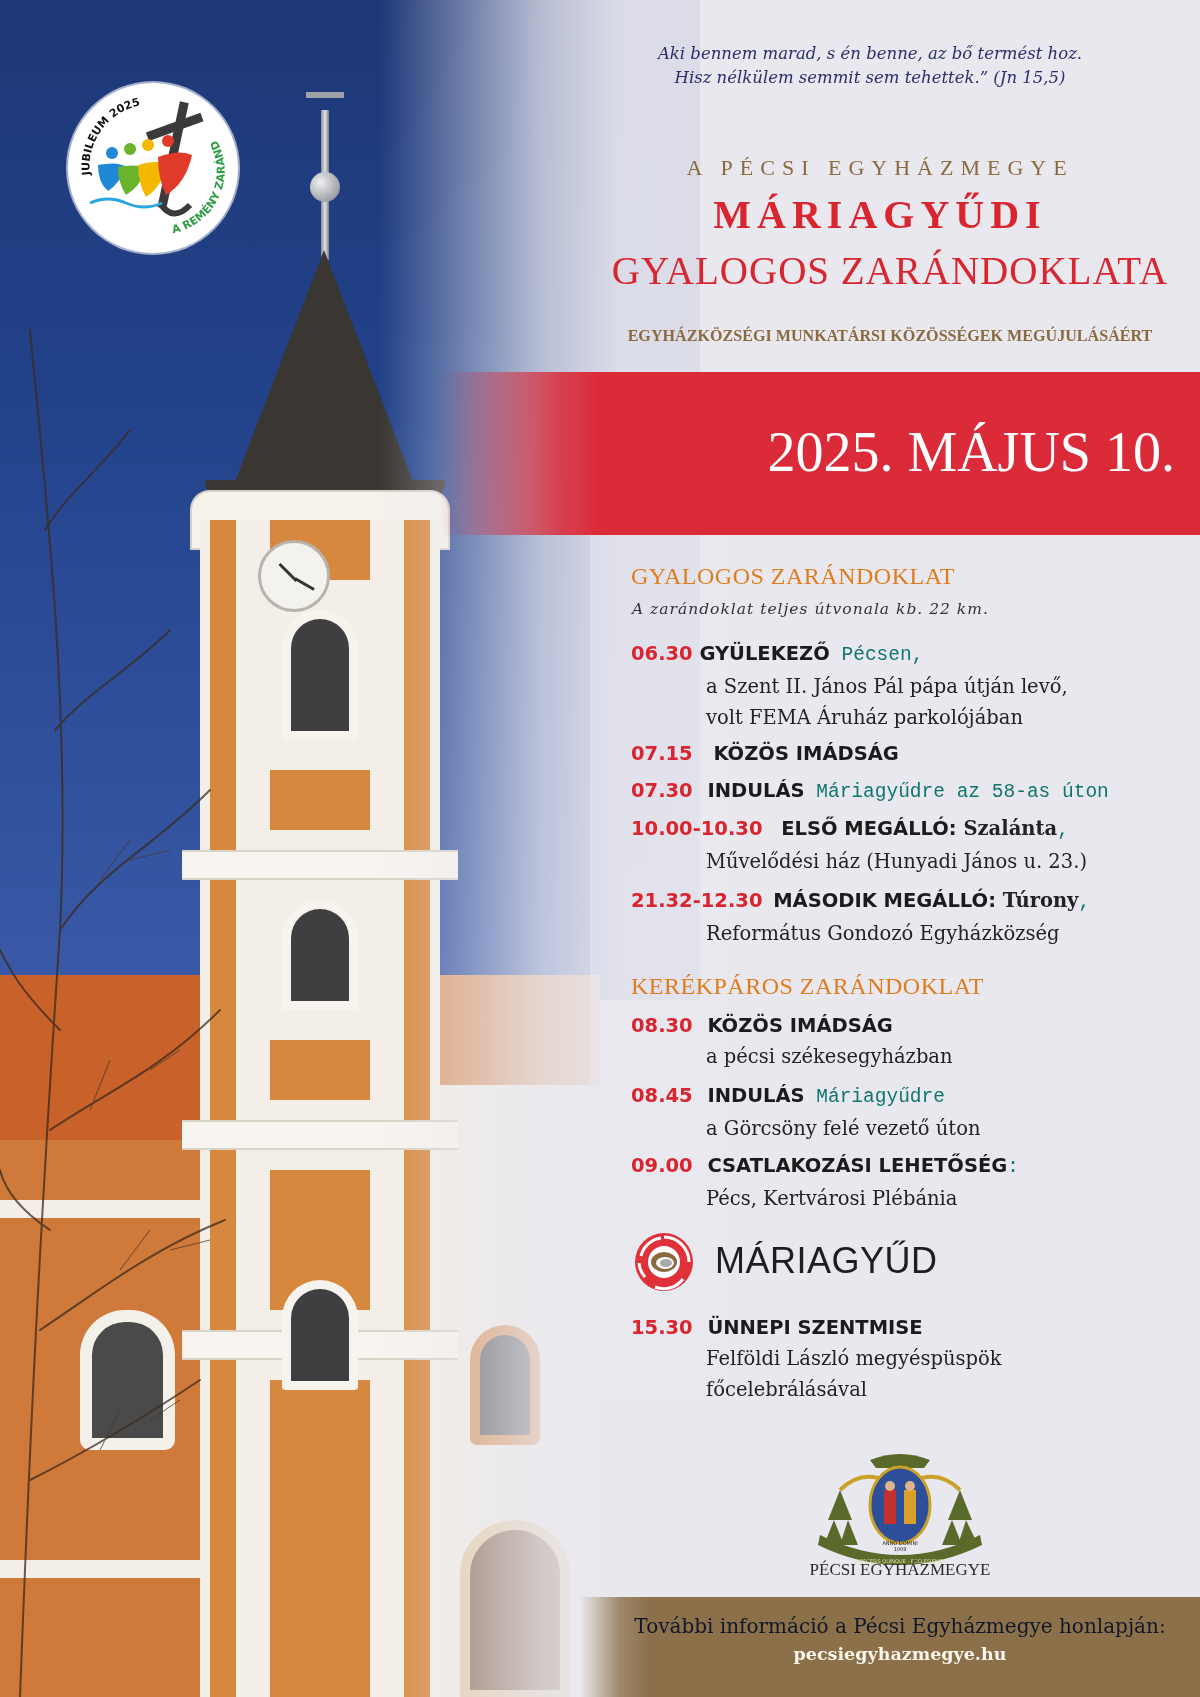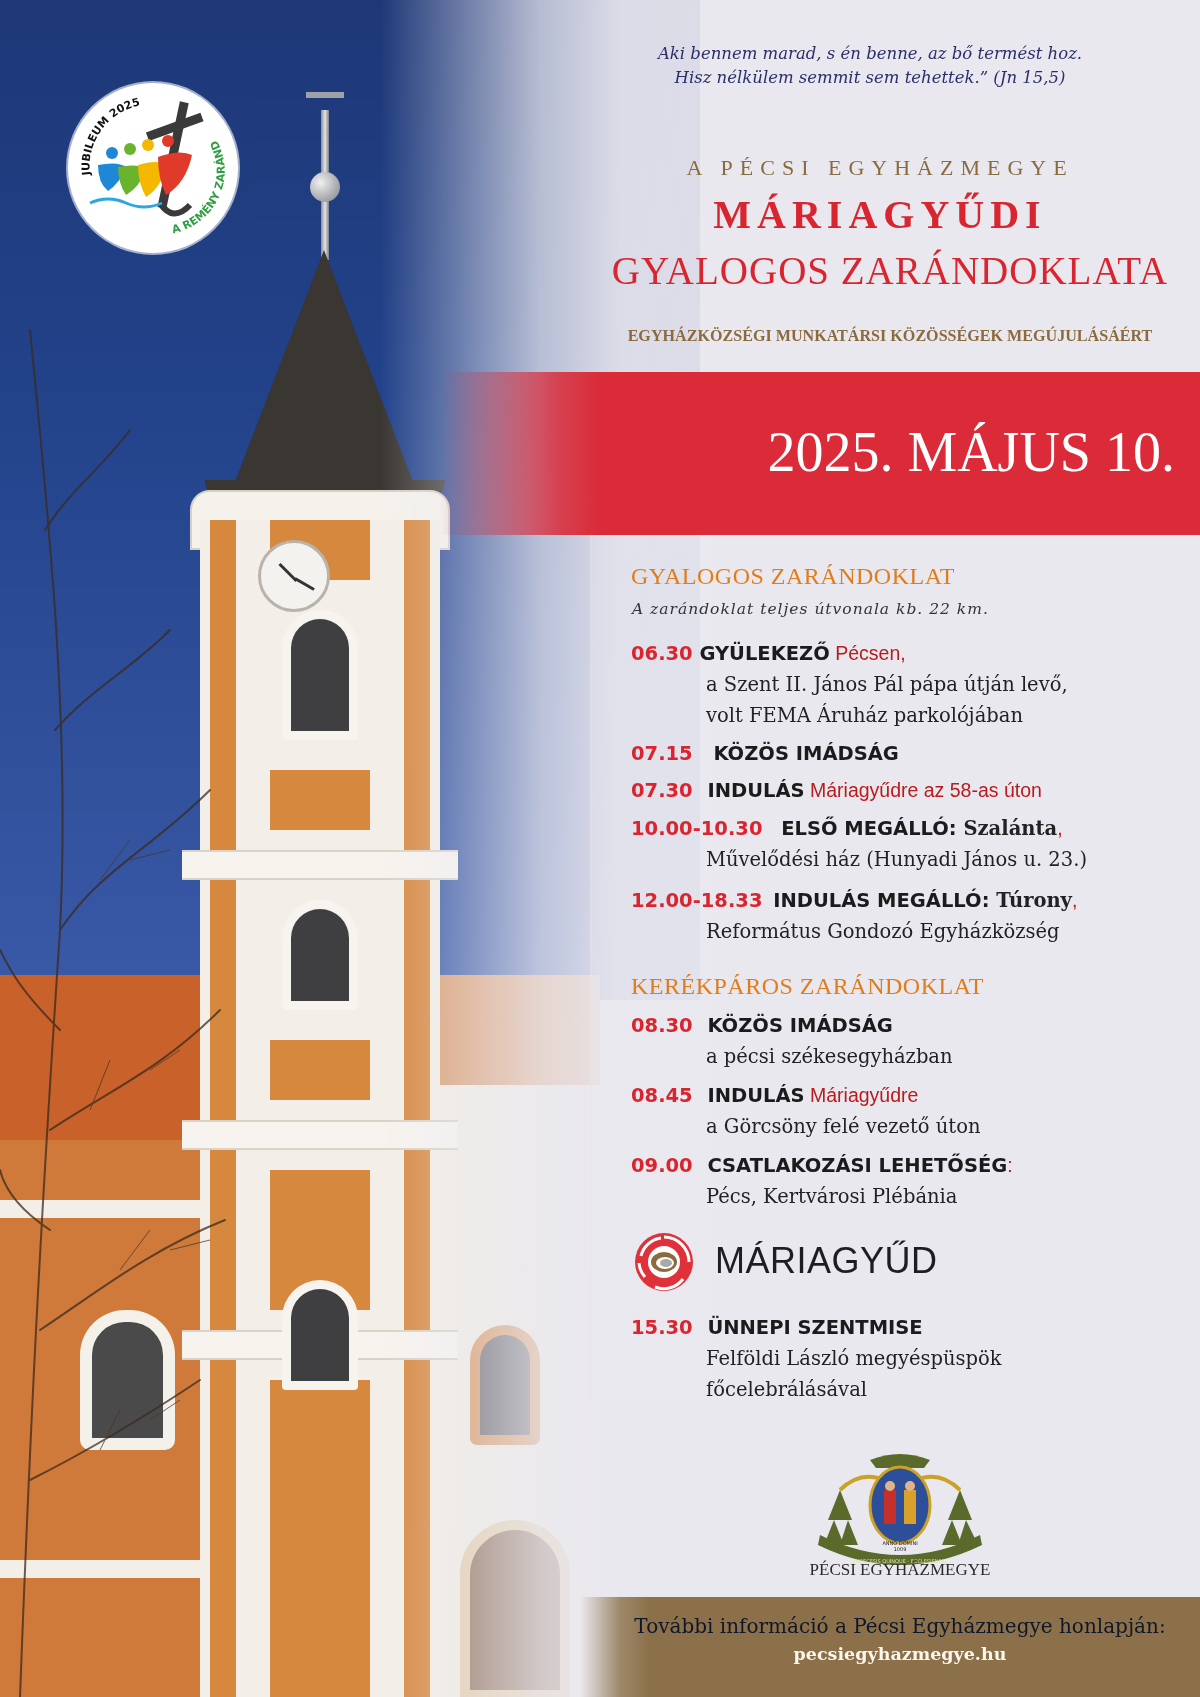--- a/index.html
+++ b/index.html
@@ -57,21 +57,21 @@
   .date-band { position:absolute; left:440px; top:372px; width:760px; height:163px;
      background:linear-gradient(90deg, rgba(217,40,55,0) 0px, rgba(217,40,55,.45) 60px, rgba(217,40,55,.85) 120px, #db2a38 160px, #db2a38 760px); }
   .date { position:absolute; left:600px; top:420px; width:590px; text-align:right; padding-right:15px; color:#fff; font-family:"Liberation Serif", serif; font-size:56px; line-height:64px; }
 
   .section-title { position:absolute; left:631px; color:#e07c1c; font-family:"Liberation Serif", serif; font-size:24px; letter-spacing:.5px; }
   .note { position:absolute; left:632px; color:#333; font-family:"DejaVu Serif", serif; font-style:italic; font-size:15.5px; letter-spacing:1px; }
 
   .item { position:absolute; left:631px; width:540px; font-size:21px; line-height:31px; color:#222; }
   .item .time { color:#d9252f; font-family:"DejaVu Sans", sans-serif; font-weight:bold; font-size:19.5px; }
   .item .label { font-family:"DejaVu Sans", sans-serif; font-weight:bold; font-size:19.5px; color:#1b1b1b; }
-  .item .desc { font-family:Liberation Sans, sans-serif; font-size:19.5px; color:#b91c1c; }
+  .item .desc { font-family:Liberation Mono, monospace; font-size:19.5px; color:#0f766e; }
   .item .place { font-family:"DejaVu Serif", serif; font-weight:bold; font-size:19.5px; color:#222; }
   .item .cont { display:block; padding-left:75px; font-family:"DejaVu Serif", serif; font-size:19.5px; }
 
   .mgy-logo { position:absolute; left:633px; top:1231px; width:62px; height:62px; }
   .mgy-title { position:absolute; left:715px; top:1240px; color:#1e1e1e; font-family:Liberation Sans, sans-serif; font-size:36px; letter-spacing:.5px; }
 
   .crest { position:absolute; left:800px; top:1450px; width:200px; height:120px; }
   .crest-name { position:absolute; left:800px; top:1560px; width:200px; text-align:center; color:#2a2a2a; font-family:"Liberation Serif", serif; font-size:17px; }
 
   .footer { position:absolute; left:580px; top:1597px; width:620px; height:100px;
@@ -200,22 +200,22 @@
   <span class="label" style="margin-left:8px">INDULÁS</span><span class="desc"> Máriagyűdre az 58-as úton</span>
 </div>
 
 <div class="item" style="top:813px">
   <span class="time">10.00-10.30</span>
   <span class="label" style="margin-left:12px">ELSŐ MEGÁLLÓ:</span><span class="place"> Szalánta</span><span class="desc">,</span>
   <span class="cont">Művelődési ház (Hunyadi János u. 23.)</span>
 </div>
 
 <div class="item" style="top:885px">
-  <span class="time">12.00-18.33</span>
-  <span class="label" style="margin-left:4px">INDULÁS MEGÁLLÓ:</span><span class="place"> Túrony</span><span class="desc">,</span>
+  <span class="time">21.32-12.30</span>
+  <span class="label" style="margin-left:4px">MÁSODIK MEGÁLLÓ:</span><span class="place"> Túrony</span><span class="desc">,</span>
   <span class="cont">Református Gondozó Egyházközség</span>
 </div>
 
 <div class="section-title" style="top:973px">KERÉKPÁROS ZARÁNDOKLAT</div>
 
 <div class="item" style="top:1010px">
   <span class="time">08.30</span>
   <span class="label" style="margin-left:8px">KÖZÖS IMÁDSÁG</span>
   <span class="cont">a pécsi székesegyházban</span>
 </div>

